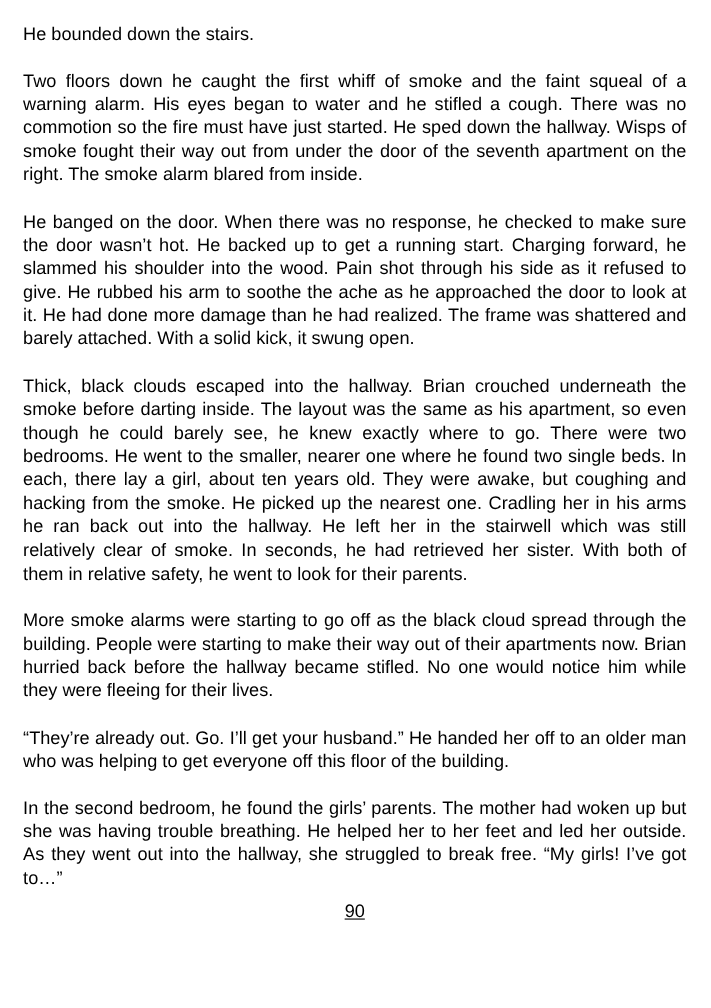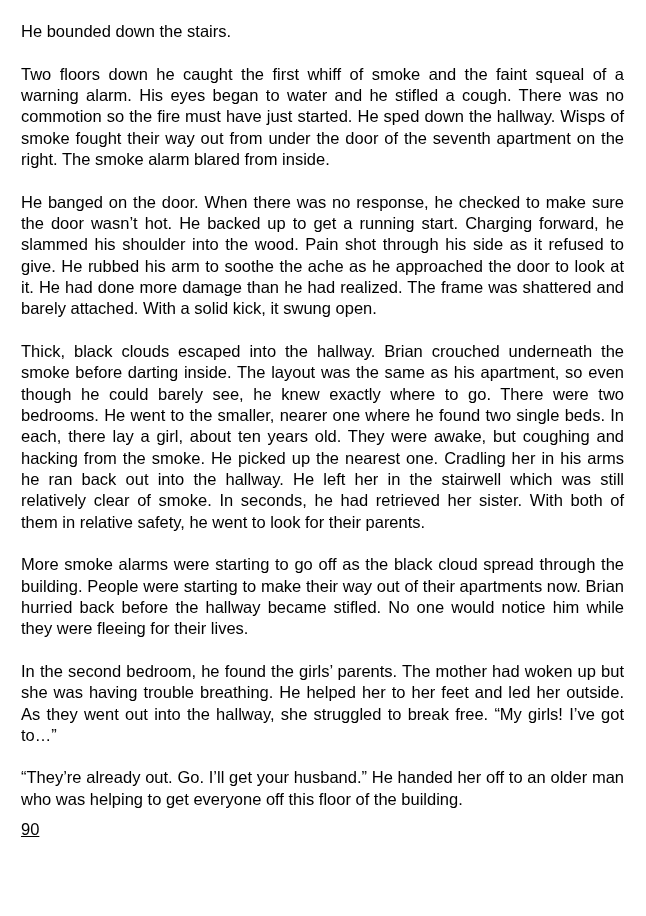--- a/index.html
+++ b/index.html
@@ -23,28 +23,29 @@
   .page p.para {
     margin: 0 0 21.33px 0;
     text-align: justify;
     text-justify: inter-word;
   }
   .page p.para:last-of-type {
     margin-bottom: 0;
   }
   .page-number {
     margin-top: 9px;
+    text-align: center;
     text-decoration: underline;
   }
 </style>
 </head>
 <body>
 
 <div class="page">
   <p class="para">He bounded down the stairs.</p>
   <p class="para">Two floors down he caught the first whiff of smoke and the faint squeal of a warning alarm. His eyes began to water and he stifled a cough. There was no commotion so the fire must have just started. He sped down the hallway. Wisps of smoke fought their way out from under the door of the seventh apartment on the right. The smoke alarm blared from inside.</p>
   <p class="para">He banged on the door. When there was no response, he checked to make sure the door wasn’t hot. He backed up to get a running start. Charging forward, he slammed his shoulder into the wood. Pain shot through his side as it refused to give. He rubbed his arm to soothe the ache as he approached the door to look at it. He had done more damage than he had realized. The frame was shattered and barely attached. With a solid kick, it swung open.</p>
   <p class="para">Thick, black clouds escaped into the hallway. Brian crouched underneath the smoke before darting inside. The layout was the same as his apartment, so even though he could barely see, he knew exactly where to go. There were two bedrooms. He went to the smaller, nearer one where he found two single beds. In each, there lay a girl, about ten years old. They were awake, but coughing and hacking from the smoke. He picked up the nearest one. Cradling her in his arms he ran back out into the hallway. He left her in the stairwell which was still relatively clear of smoke. In seconds, he had retrieved her sister. With both of them in relative safety, he went to look for their parents.</p>
   <p class="para">More smoke alarms were starting to go off as the black cloud spread through the building. People were starting to make their way out of their apartments now. Brian hurried back before the hallway became stifled. No one would notice him while they were fleeing for their lives.</p>
+  <p class="para">“They’re already out. Go. I’ll get your husband.” He handed her off to an older man who was helping to get everyone off this floor of the building.</p>
   <p class="para">In the second bedroom, he found the girls’ parents. The mother had woken up but she was having trouble breathing. He helped her to her feet and led her outside. As they went out into the hallway, she struggled to break free. “My girls! I’ve got to…”</p>
-  <p class="para">“They’re already out. Go. I’ll get your husband.” He handed her off to an older man who was helping to get everyone off this floor of the building.</p>
   <div class="page-number">90</div>
 </div>
 
 </body></html>

